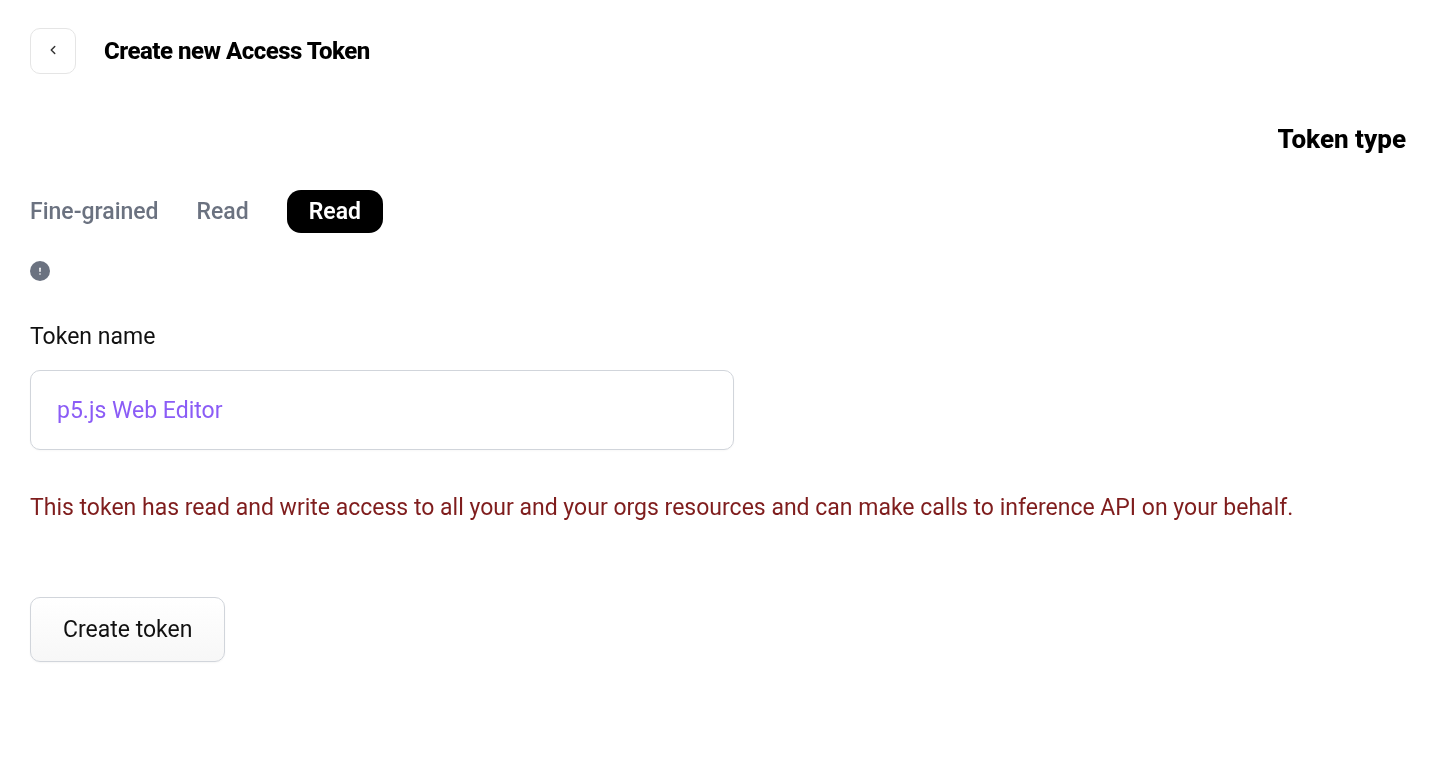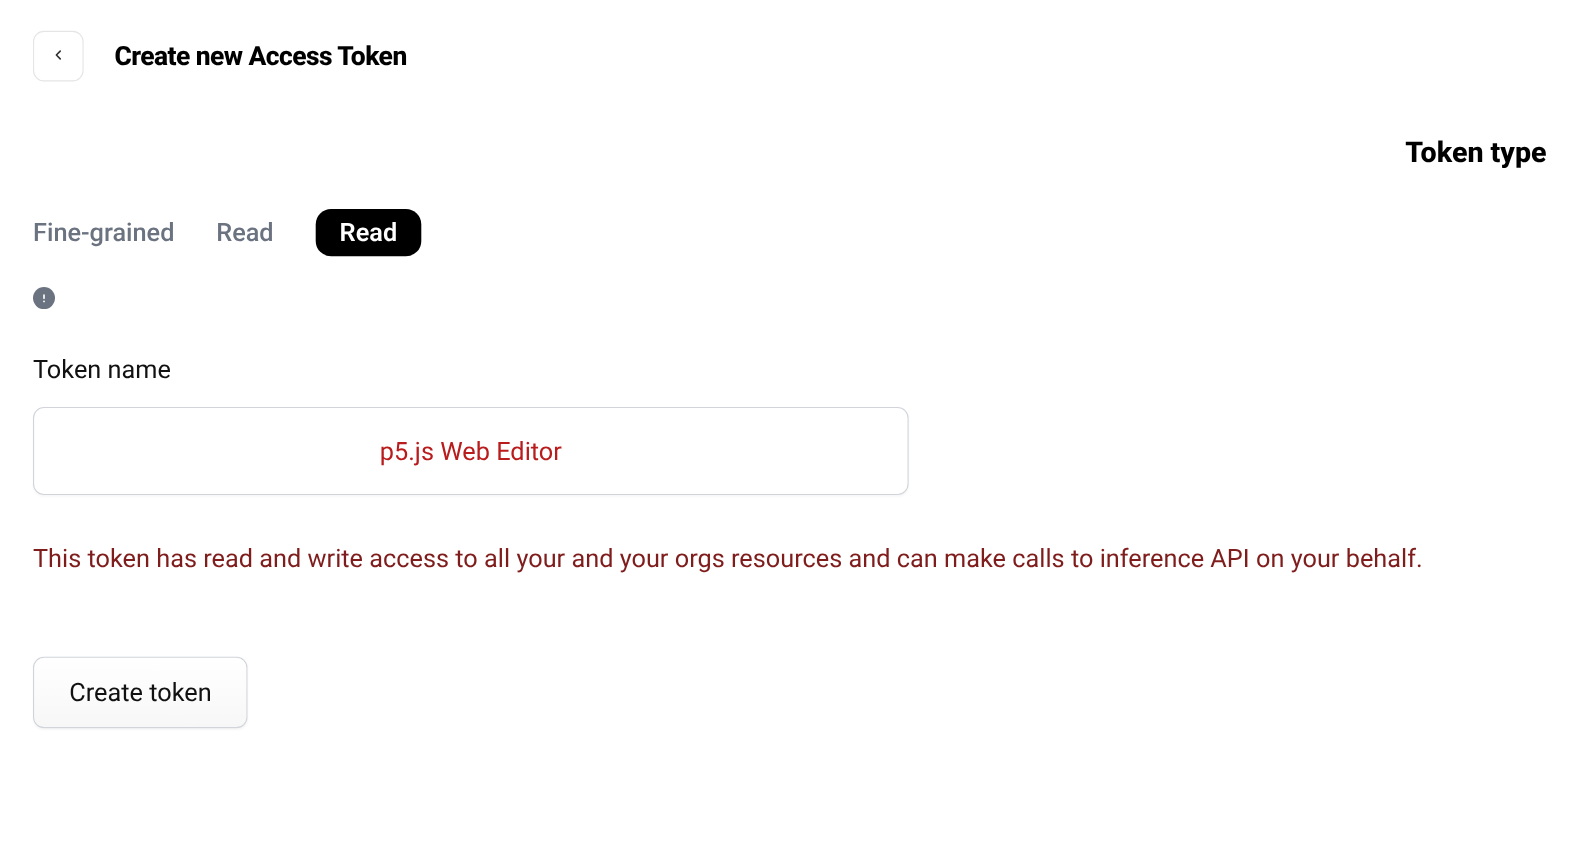--- a/index.html
+++ b/index.html
@@ -107,32 +107,31 @@
       color: #6b7280;
     }
 
     .field-label {
       font-size: 23px;
       color: #111111;
       margin-bottom: 20px;
     }
 
     .text-input {
-      width: 796px;
+      width: 704px;
       height: 80px;
       border: 1px solid #d1d5db;
       border-radius: 10px;
       padding: 0 26px;
       font-size: 23px;
-      color: #b91c1c;
+      color: #8b5cf6;
       font-family: inherit;
       outline: none;
       margin-bottom: 40px;
       box-shadow: 0 1px 2px rgba(0,0,0,0.03);
-      text-align: center;
     }
 
     .description {
       font-size: 23px;
       color: #7f1d1d;
       line-height: 1.6;
       max-width: 1380px;
       margin-bottom: 70px;
     }
 

